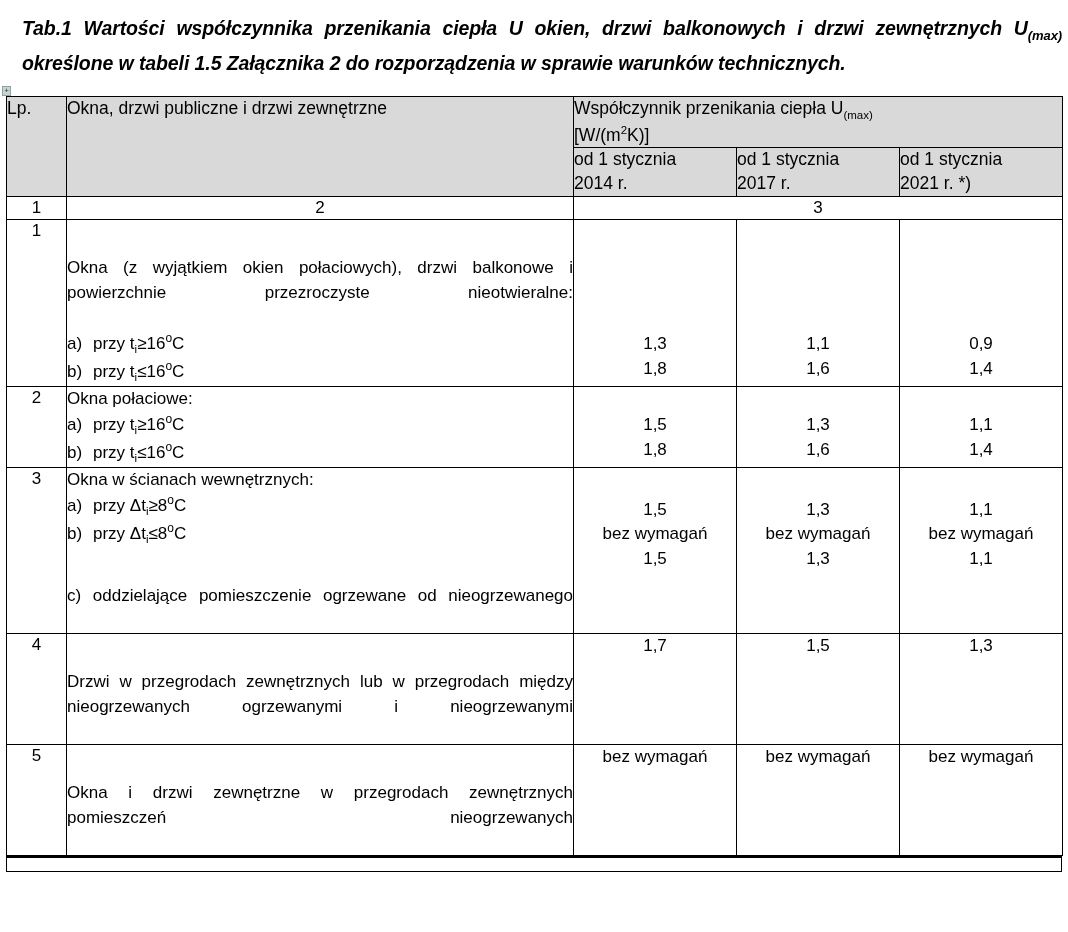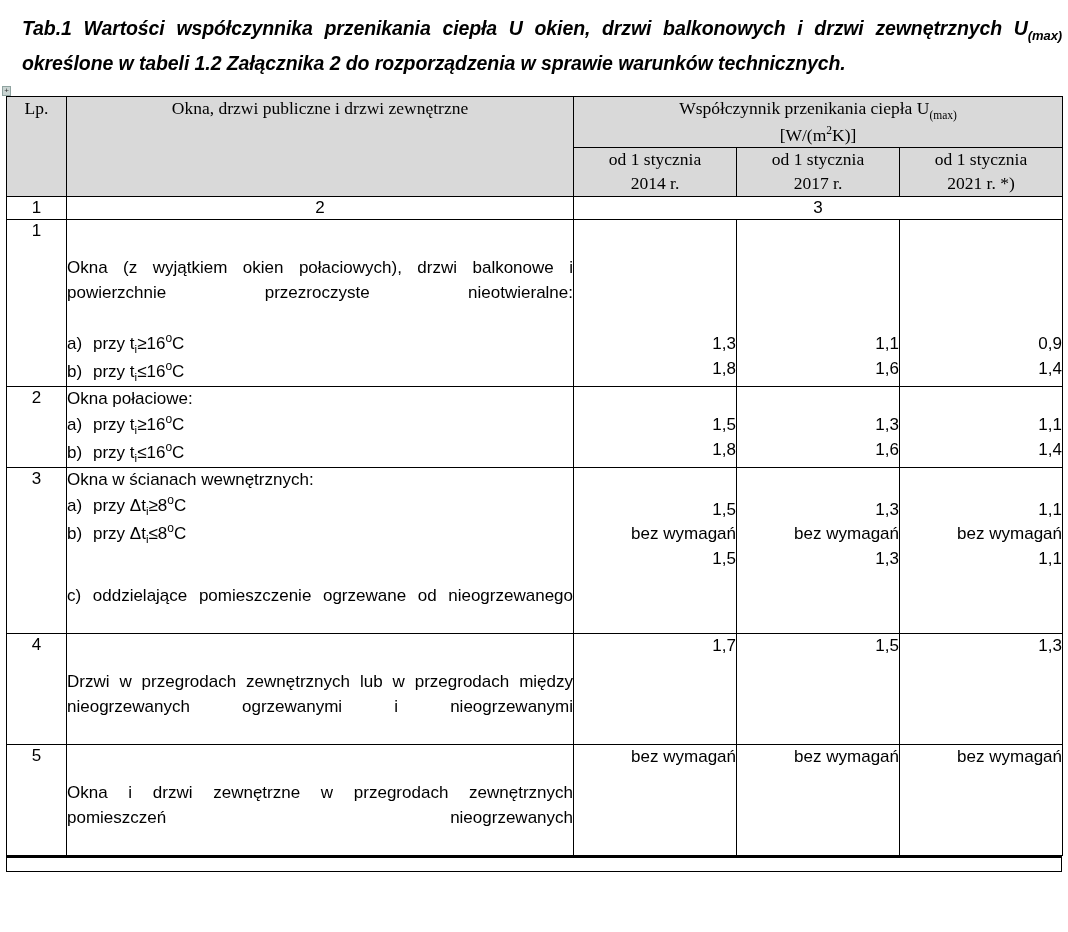--- a/index.html
+++ b/index.html
@@ -61,26 +61,25 @@
     line-height: 1.33;
   }
   table.main td, table.main th {
     border: 1px solid #000000;
     padding: 0;
     vertical-align: top;
     font-weight: normal;
   }
   .hdr {
     background: #d9d9d9;
-    text-align: center;
+    text-align: left;
     vertical-align: middle;
     font-size: 17.5px;
     line-height: 1.35;
     padding: 4px 4px;
-    font-family: Liberation Serif, serif;
   }
   .hdr-lp { font-size: 17.5px; }
   .hdr-big { font-size: 17.5px; padding: 8px 6px 7px; }
   .hdr-date { padding: 7px 4px 8px; }
   .numrow td {
     background: #ffffff;
     text-align: center;
     font-size: 17px;
     padding: 3px 0 4px;
     vertical-align: middle;
@@ -109,21 +108,21 @@
     content: "";
     display: inline-block;
     width: 100%;
   }
   .desc .item {
     display: block;
     text-indent: 0;
   }
   .desc .item .lbl { display: inline-block; min-width: 26px; }
   .val {
-    text-align: right;
+    text-align: center;
     vertical-align: middle;
     font-size: 17px;
     line-height: 1.45;
     padding: 4px 2px;
   }
   .val .v { display: block; }
   .sub { font-size: 11.5px; vertical-align: sub; }
   .sup { font-size: 11.5px; vertical-align: super; }
   .supdeg { font-size: 12px; vertical-align: super; }
 
@@ -139,21 +138,21 @@
     margin: 0 0 1px 0;
     text-align: justify;
     text-justify: inter-word;
   }
 </style>
 </head>
 <body>
 
 <div class="caption">
   <span>Tab.1 Wartości współczynnika przenikania ciepła U okien, drzwi balkonowych i drzwi zewnętrznych</span>
-  <span>U</span><span class="sub">(max)</span><span> określone w tabeli 1.2 Załącznika 2 do rozporządzenia w sprawie warunków technicznych.</span>
+  <span>U</span><span class="sub">(max)</span><span> określone w tabeli 1.5 Załącznika 2 do rozporządzenia w sprawie warunków technicznych.</span>
 </div>
 
 <div class="sel-handle">+</div>
 
 <div class="tbl-wrap">
   <table class="main">
     <colgroup>
       <col style="width:60px">
       <col style="width:507px">
       <col style="width:163px">

